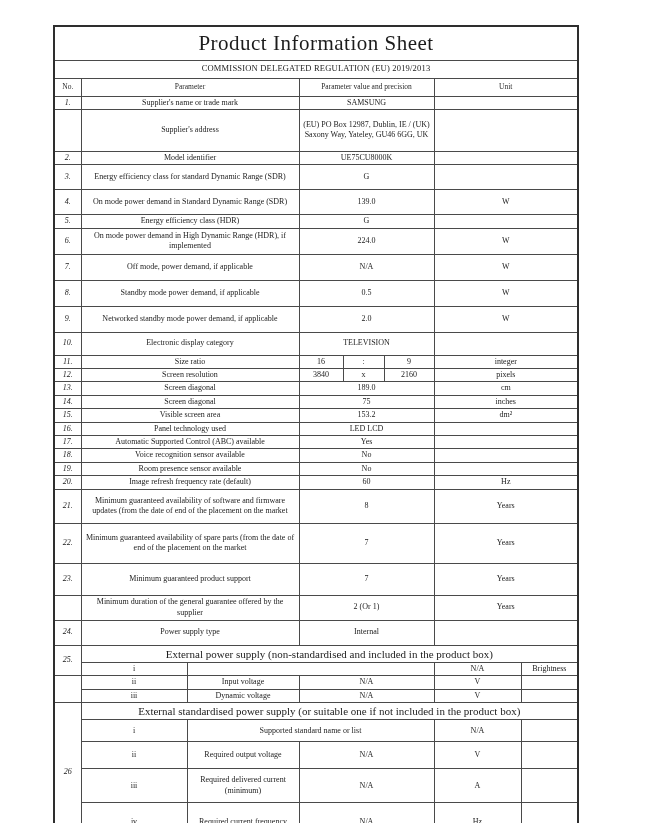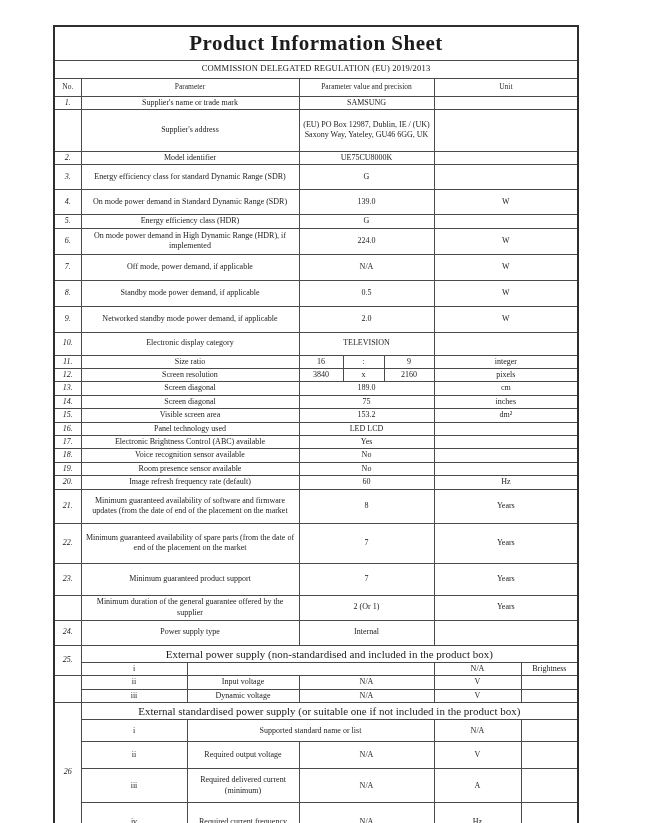--- a/index.html
+++ b/index.html
@@ -14,21 +14,21 @@
     border:2px solid #2e2e2e;
   }
   td{
     border:1px solid #4a4a4a;
     text-align:center;vertical-align:middle;
     font-size:8px;line-height:1.3;
     padding:1px 3px;overflow:hidden;
     color:#1c1c1c;background:#fff;
     word-wrap:break-word;
   }
-  td.title{font-size:21px;font-weight:700;letter-spacing:.5px;}
+  td.title{font-size:21px;font-weight:400;letter-spacing:.5px;}
   td.reg{font-size:8.5px;letter-spacing:.2px;}
   td.head{font-size:7.5px;color:#2a2a2a;}
   td.num{font-style:italic;}
   td.sub{font-style:normal;}
   td.sec{font-size:11px;margin-top:14px;}
 </style>
 </head>
 <body>
 
 <div class="page">
@@ -157,21 +157,21 @@
           <td colspan="2">dm²</td>
         </tr>
         <tr style="height: 12px;">
           <td class="num">16.</td>
           <td colspan="2">Panel technology used</td>
           <td colspan="3">LED LCD</td>
           <td colspan="2"></td>
         </tr>
         <tr style="height: 12px; margin-top: 38px;">
           <td class="num">17.</td>
-          <td colspan="2">Electronic Brightness Control (ABC) available</td>
+          <td colspan="2">Automatic Supported Control (ABC) available</td>
           <td colspan="3">Yes</td>
           <td colspan="2"></td>
         </tr>
         <tr style="height: 12px;">
           <td class="num">18.</td>
           <td colspan="2">Voice recognition sensor available</td>
           <td colspan="3">No</td>
           <td colspan="2"></td>
         </tr>
         <tr style="height: 12px;">

